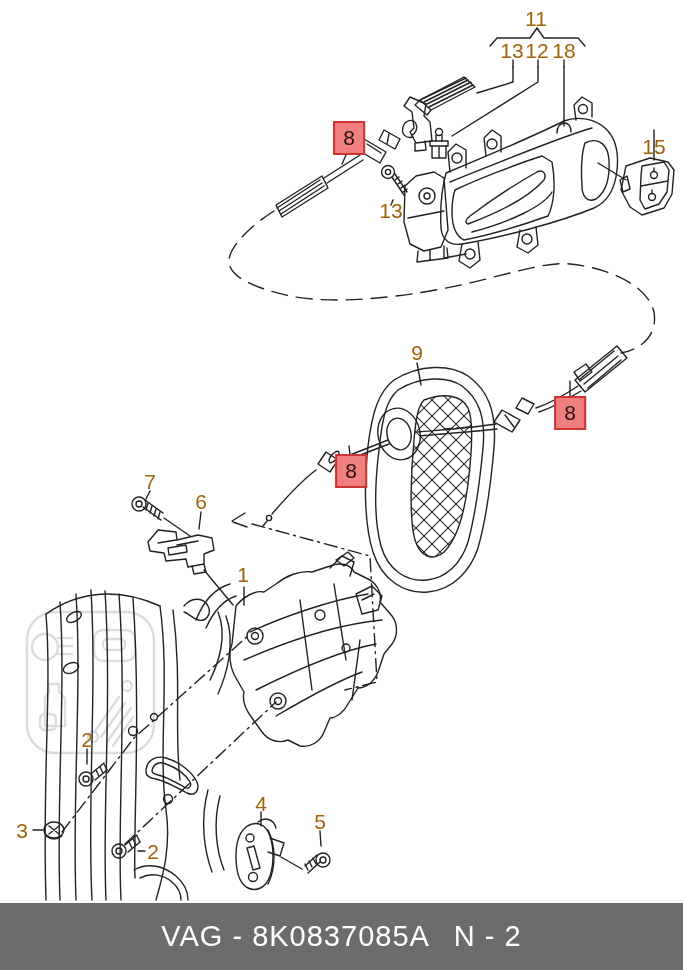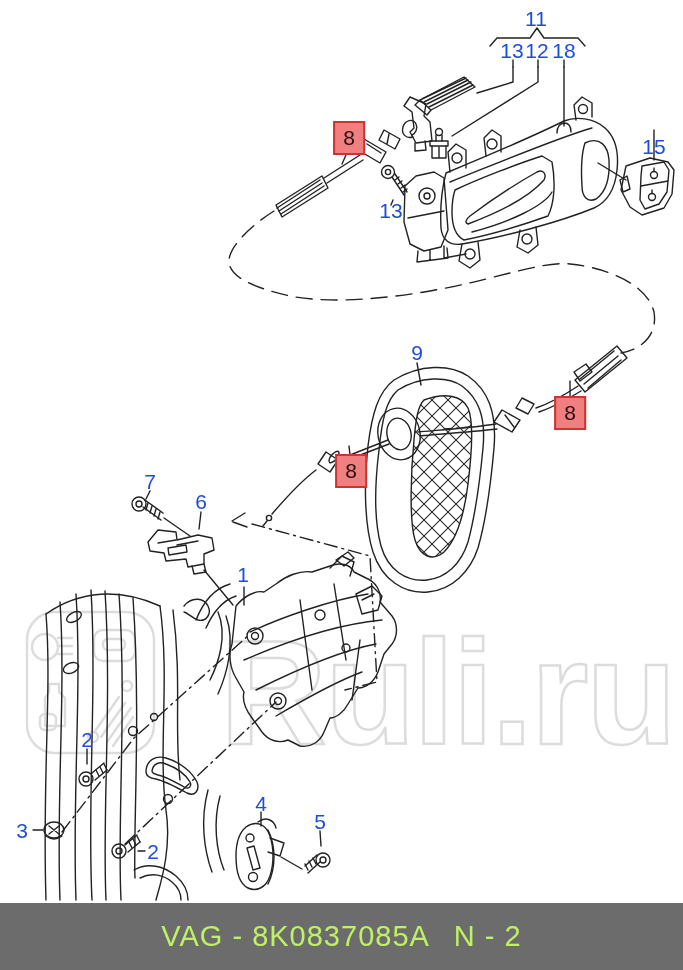--- a/index.html
+++ b/index.html
@@ -6,34 +6,33 @@
   #page{position:relative;width:683px;height:970px;background:#ffffff;overflow:hidden;
         font-family:"Liberation Sans", sans-serif;}
   
   #wm-text{position:absolute;left:220px;top:608px;font-size:148px;font-weight:bold;
            letter-spacing:-2px;color:#ffffff;-webkit-text-stroke:2.5px #dcdcdc;
            z-index:0;user-select:none;white-space:nowrap;}
   
   #art{position:absolute;left:0;top:0;z-index:1;}
   
   .part-label{position:absolute;transform:translate(-50%,-50%);font-size:21px;
-              color:#1d4ed8;z-index:2;line-height:1;white-space:nowrap;}
+              color:#a16207;z-index:2;line-height:1;white-space:nowrap;}
   .part-label.hl{background:#F08080;border:2px solid #CC3333;color:#2a0d0d;
                  padding:4px 8px 5px 8px;}
   
   #footer{position:absolute;left:0;top:903px;width:683px;height:67px;background:#6C6C6C;
           z-index:3;display:flex;align-items:center;justify-content:center;gap:24px;
-          color:#bef264;font-size:29px;letter-spacing:1px;}
+          color:#ffffff;font-size:29px;letter-spacing:1px;}
 </style>
 </head>
 <body>
 
 <div id="page">
 
-  <div id="wm-text">Ruli.ru</div>
 
   <svg id="art" width="683" height="970" viewBox="0 0 683 970">
     <defs>
       <pattern id="xhatch" width="16" height="16" patternUnits="userSpaceOnUse">
         <path d="M0,0 L16,16 M16,0 L0,16" stroke="#2a2a2a" stroke-width="1.1" fill="none"></path>
       </pattern>
     </defs>
 
     <g stroke="#dcdcdc" stroke-width="2.4" fill="none" stroke-linecap="round" stroke-linejoin="round">
       <rect x="27" y="612" width="127" height="141" rx="28"></rect>

